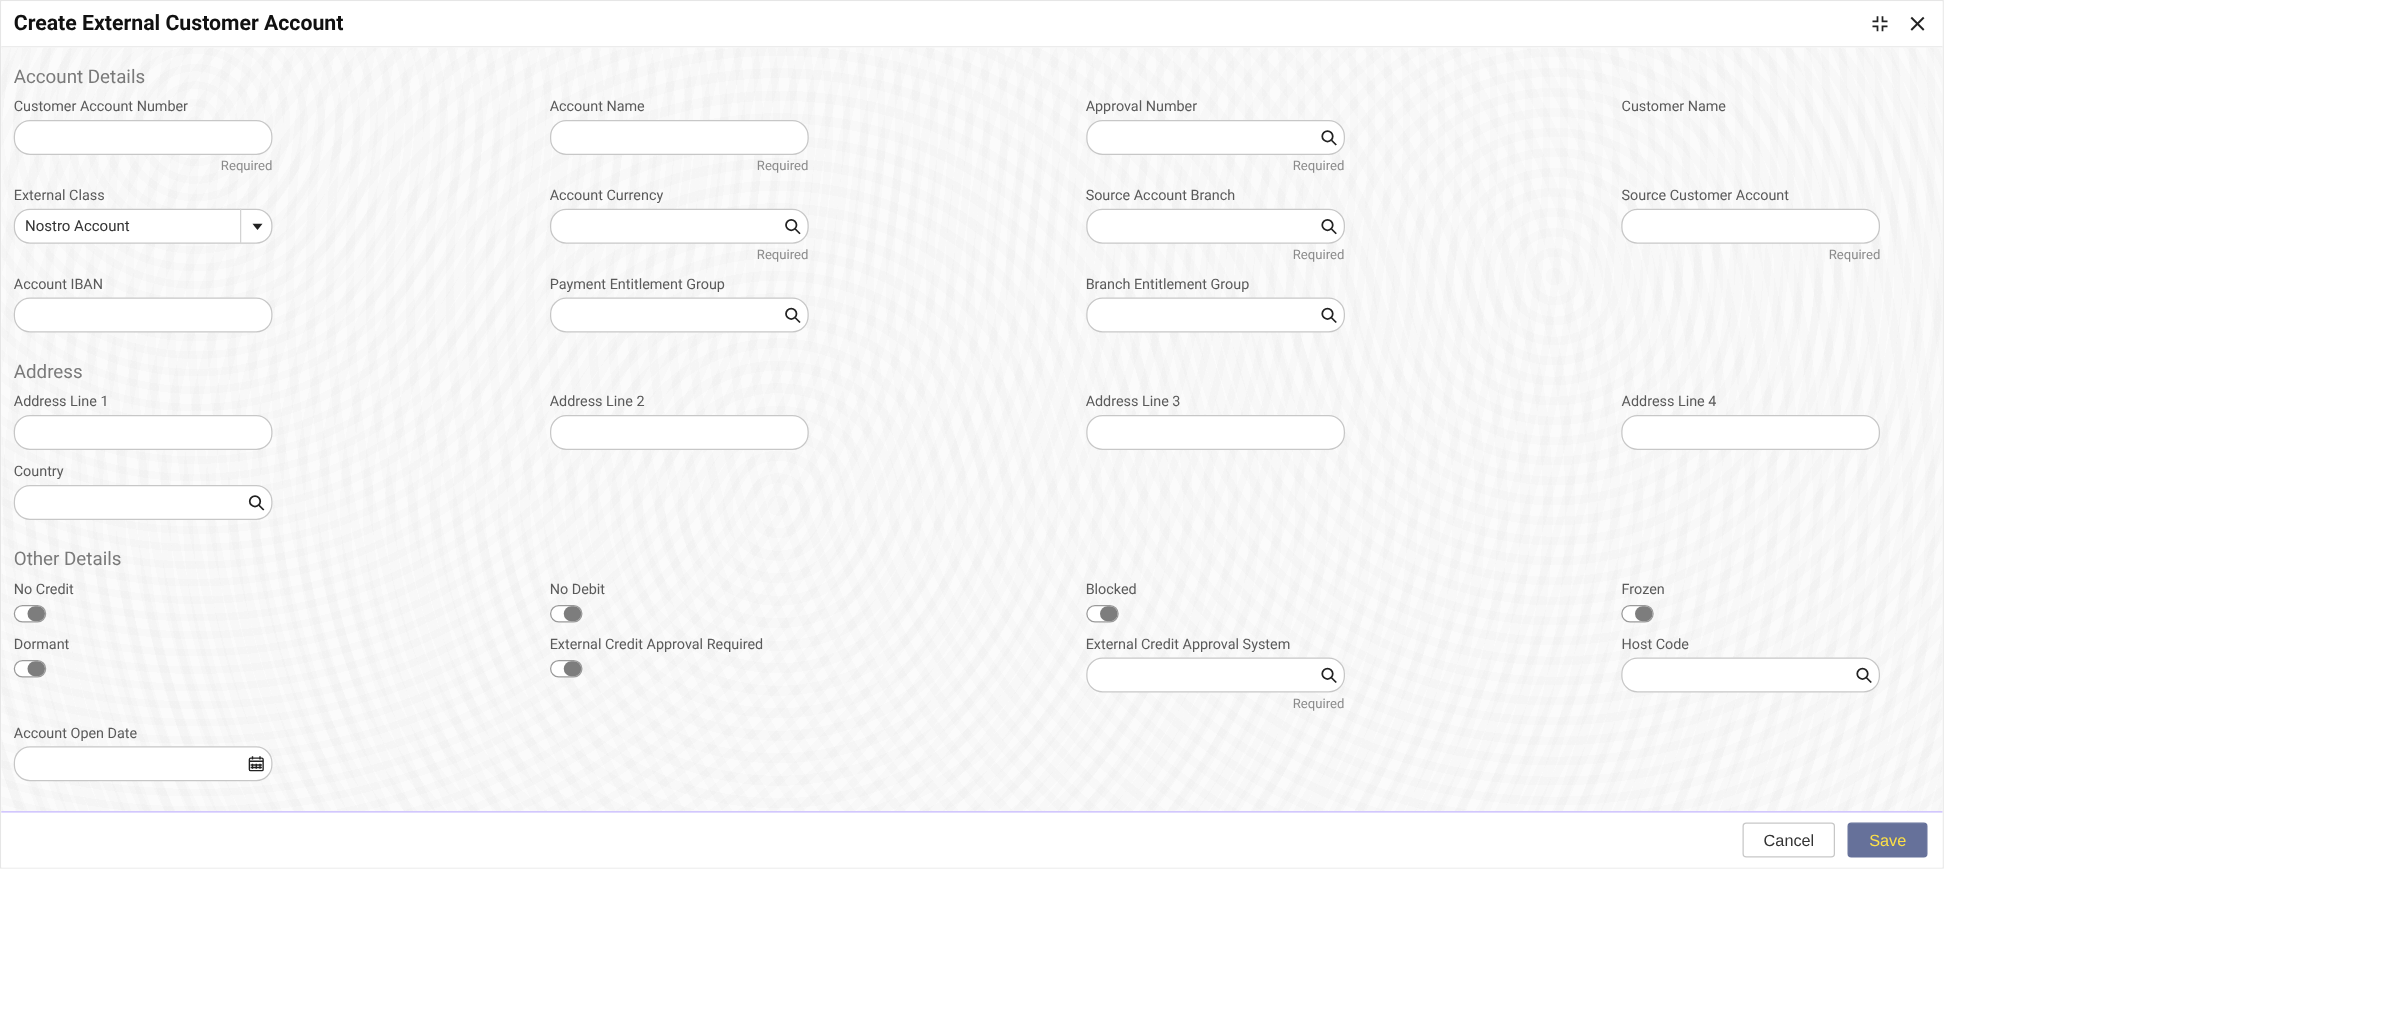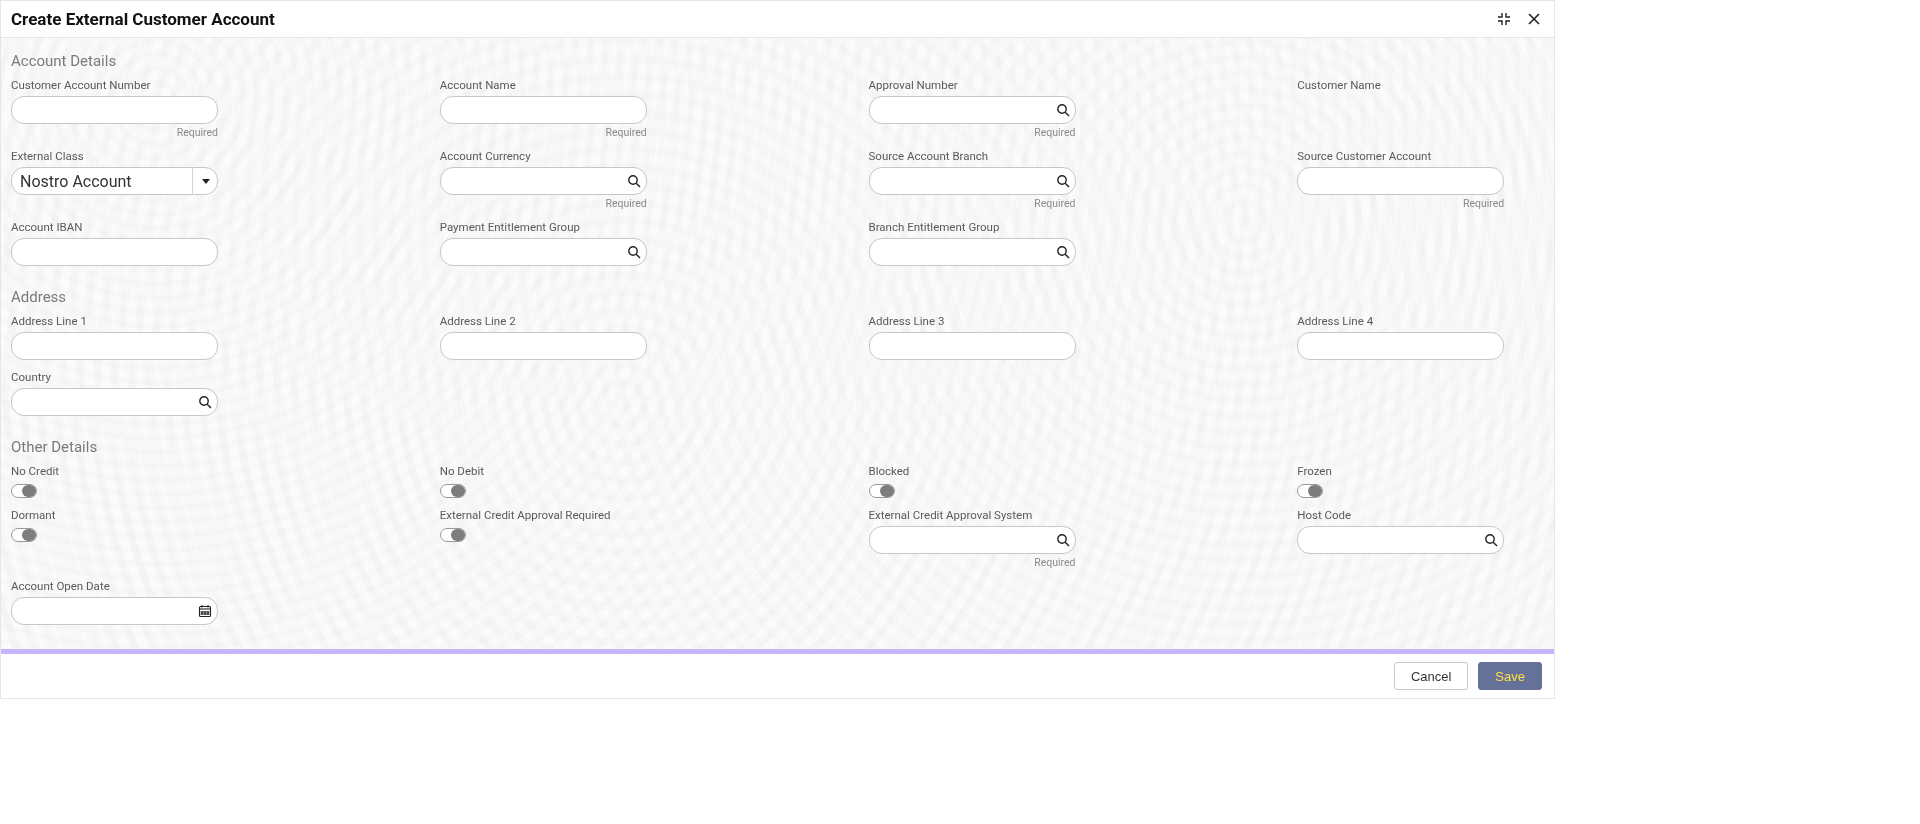--- a/index.html
+++ b/index.html
@@ -69,21 +69,21 @@
     position: relative;
     width: 207px;
     height: 28px;
   }
   .input-wrap input, .input-wrap .select-val {
     width: 100%;
     height: 100%;
     border: 1px solid #c7c7c7;
     border-radius: 13px;
     padding: 4px 26px 4px 8px;
-    font-size: 16px;
+    font-size: 12px;
     background: #fff;
     text-align: center;
   }
   .input-wrap .select-val { display: flex; align-items: center; cursor: pointer; }
   .input-icon {
     position: absolute;
     right: 0; top: 0; bottom: 0;
     width: 26px;
     display: flex; align-items: center; justify-content: center;
     border-left: 1px solid #d3d3d3;
@@ -110,21 +110,21 @@
   .toggle::after {
     content: "";
     position: absolute;
     width: 14px; height: 12px;
     top: 0px; right: 0px;
     background: #7d7d7d;
     border-radius: 999px;
   }
   .footer {
     background: #fff;
-    border-top: 5px solid #c4b5fd;
+    border-top: 1px solid #c4b5fd;
     padding: 8px 12px;
     display: flex; justify-content: flex-end; gap: 10px;
   }
   .btn {
     height: 28px;
     padding: 0 16px;
     border-radius: 3px;
     font-size: 13px;
     cursor: pointer;
     border: 1px solid #c7c7c7;

